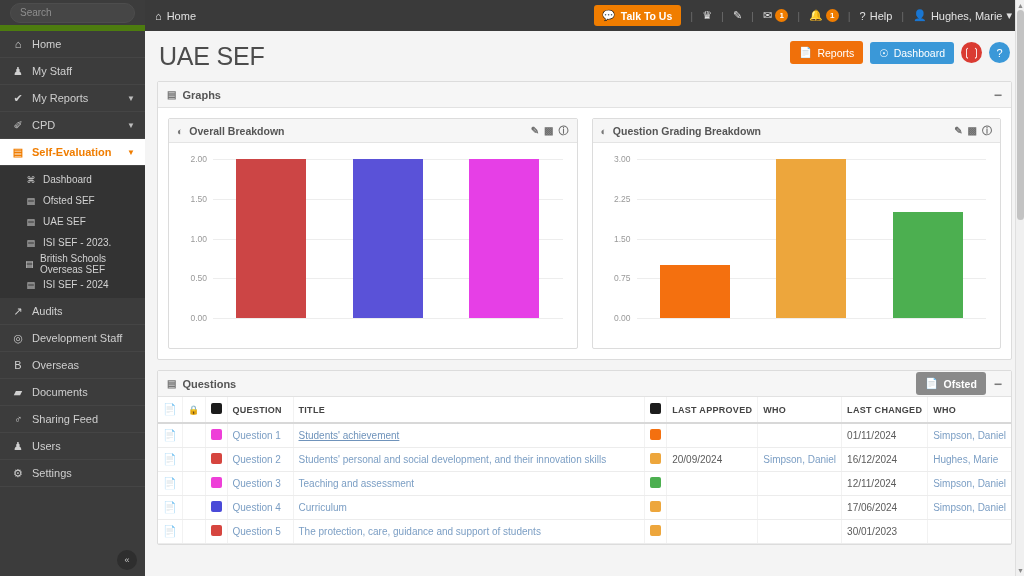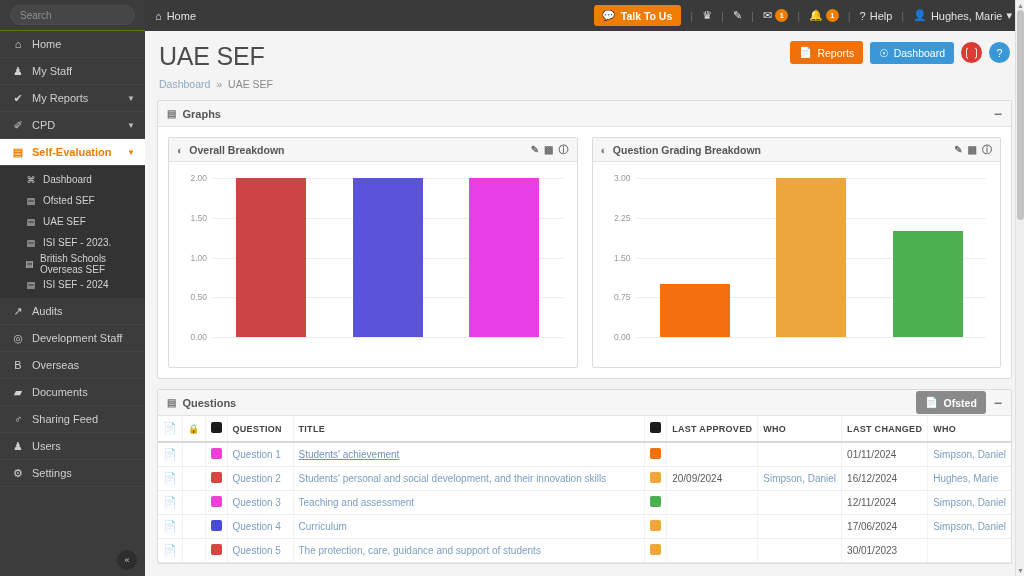--- a/index.html
+++ b/index.html
@@ -38,21 +38,21 @@
     clip-path: polygon(25% 4%, 75% 4%, 100% 50%, 75% 96%, 25% 96%, 0% 50%);
     color: #fff; font-size: 11px; font-weight: bold;
     line-height: 22px; text-align: center;
   }
   .logo-row { display: flex; align-items: center; }
 
   .search-wrap {
     height: 31px; background: #3c3c3c;
     display: flex; align-items: center;
     padding: 0 10px;
-    border-bottom: 1px solid #4d7c0f;
+    border-bottom: 6px solid #4d7c0f;
   }
   .search-input {
     width: 100%; height: 20px;
     background: #464646;
     border: 1px solid #4d4d4d;
     border-radius: 10px;
     color: #9a9a9a;
     font-size: 10px;
     padding: 0 9px;
     outline: none;
@@ -383,25 +383,20 @@
           <span>Hughes, Marie</span>
           <span>▾</span>
         </span>
       </div>
     </div>
 
     <div class="content">
 
       <div class="page-head">
         <div class="page-title">UAE SEF</div>
-        <div class="breadcrumb">
-          <a href="#">Dashboard</a>
-          <span class="sep">»</span>
-          <span>UAE SEF</span>
-        </div>
       </div>
 
       <div class="head-actions">
         <div class="btn btn-orange">
           <span>📄</span>
           <span>Reports</span>
         </div>
         <div class="btn btn-blue">
           <span>☉</span>
           <span>Dashboard</span>

